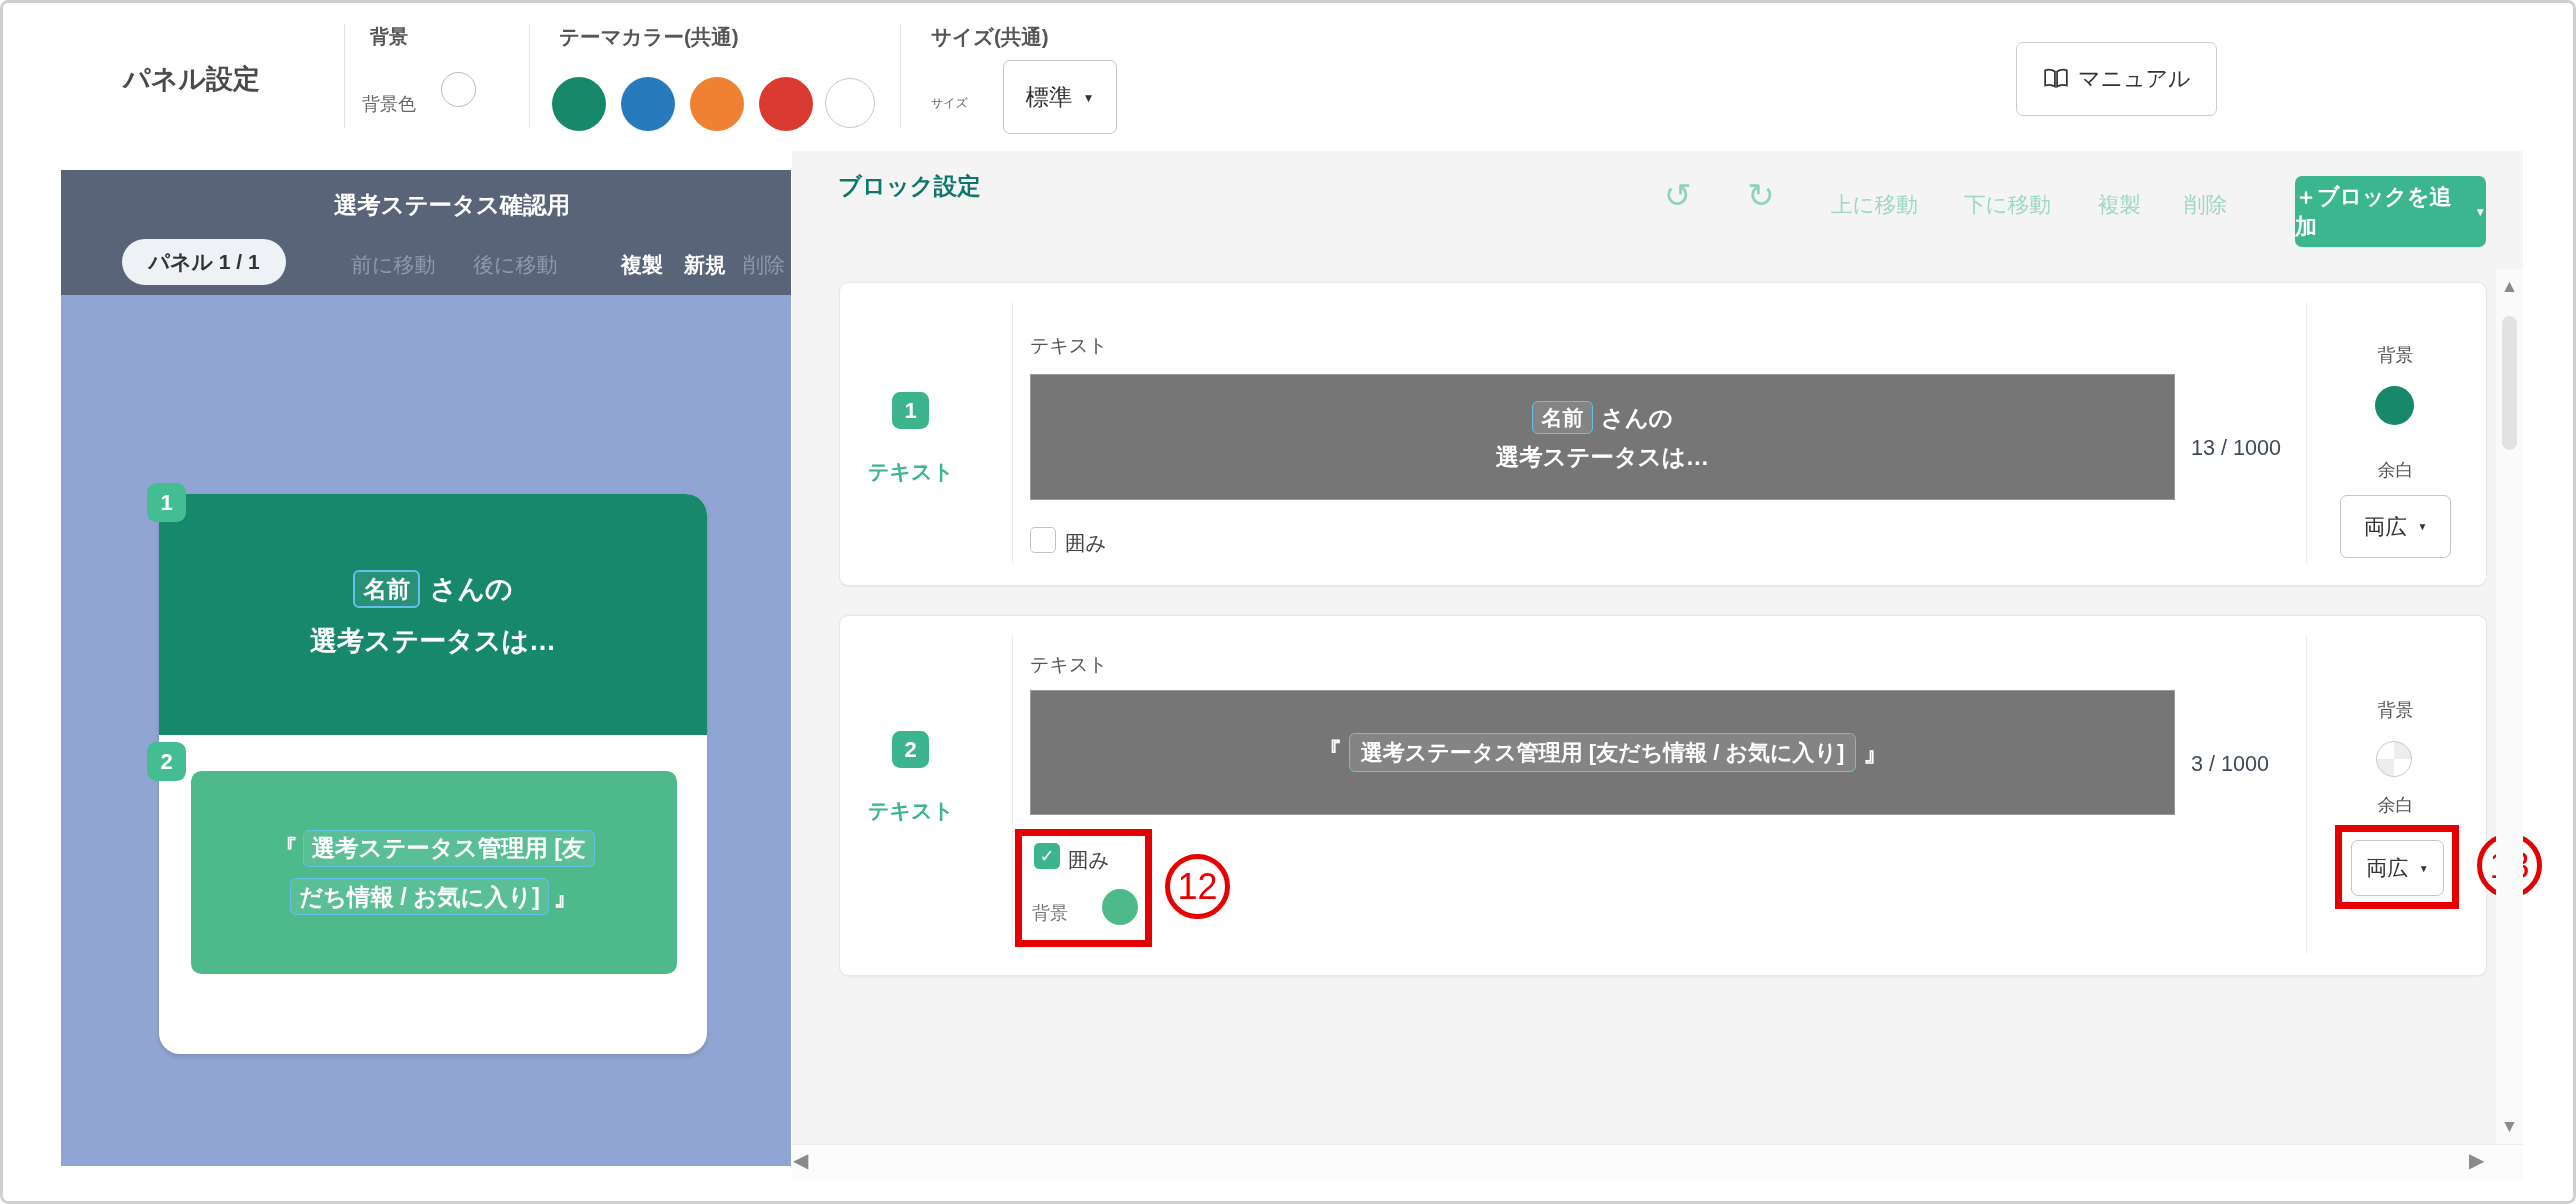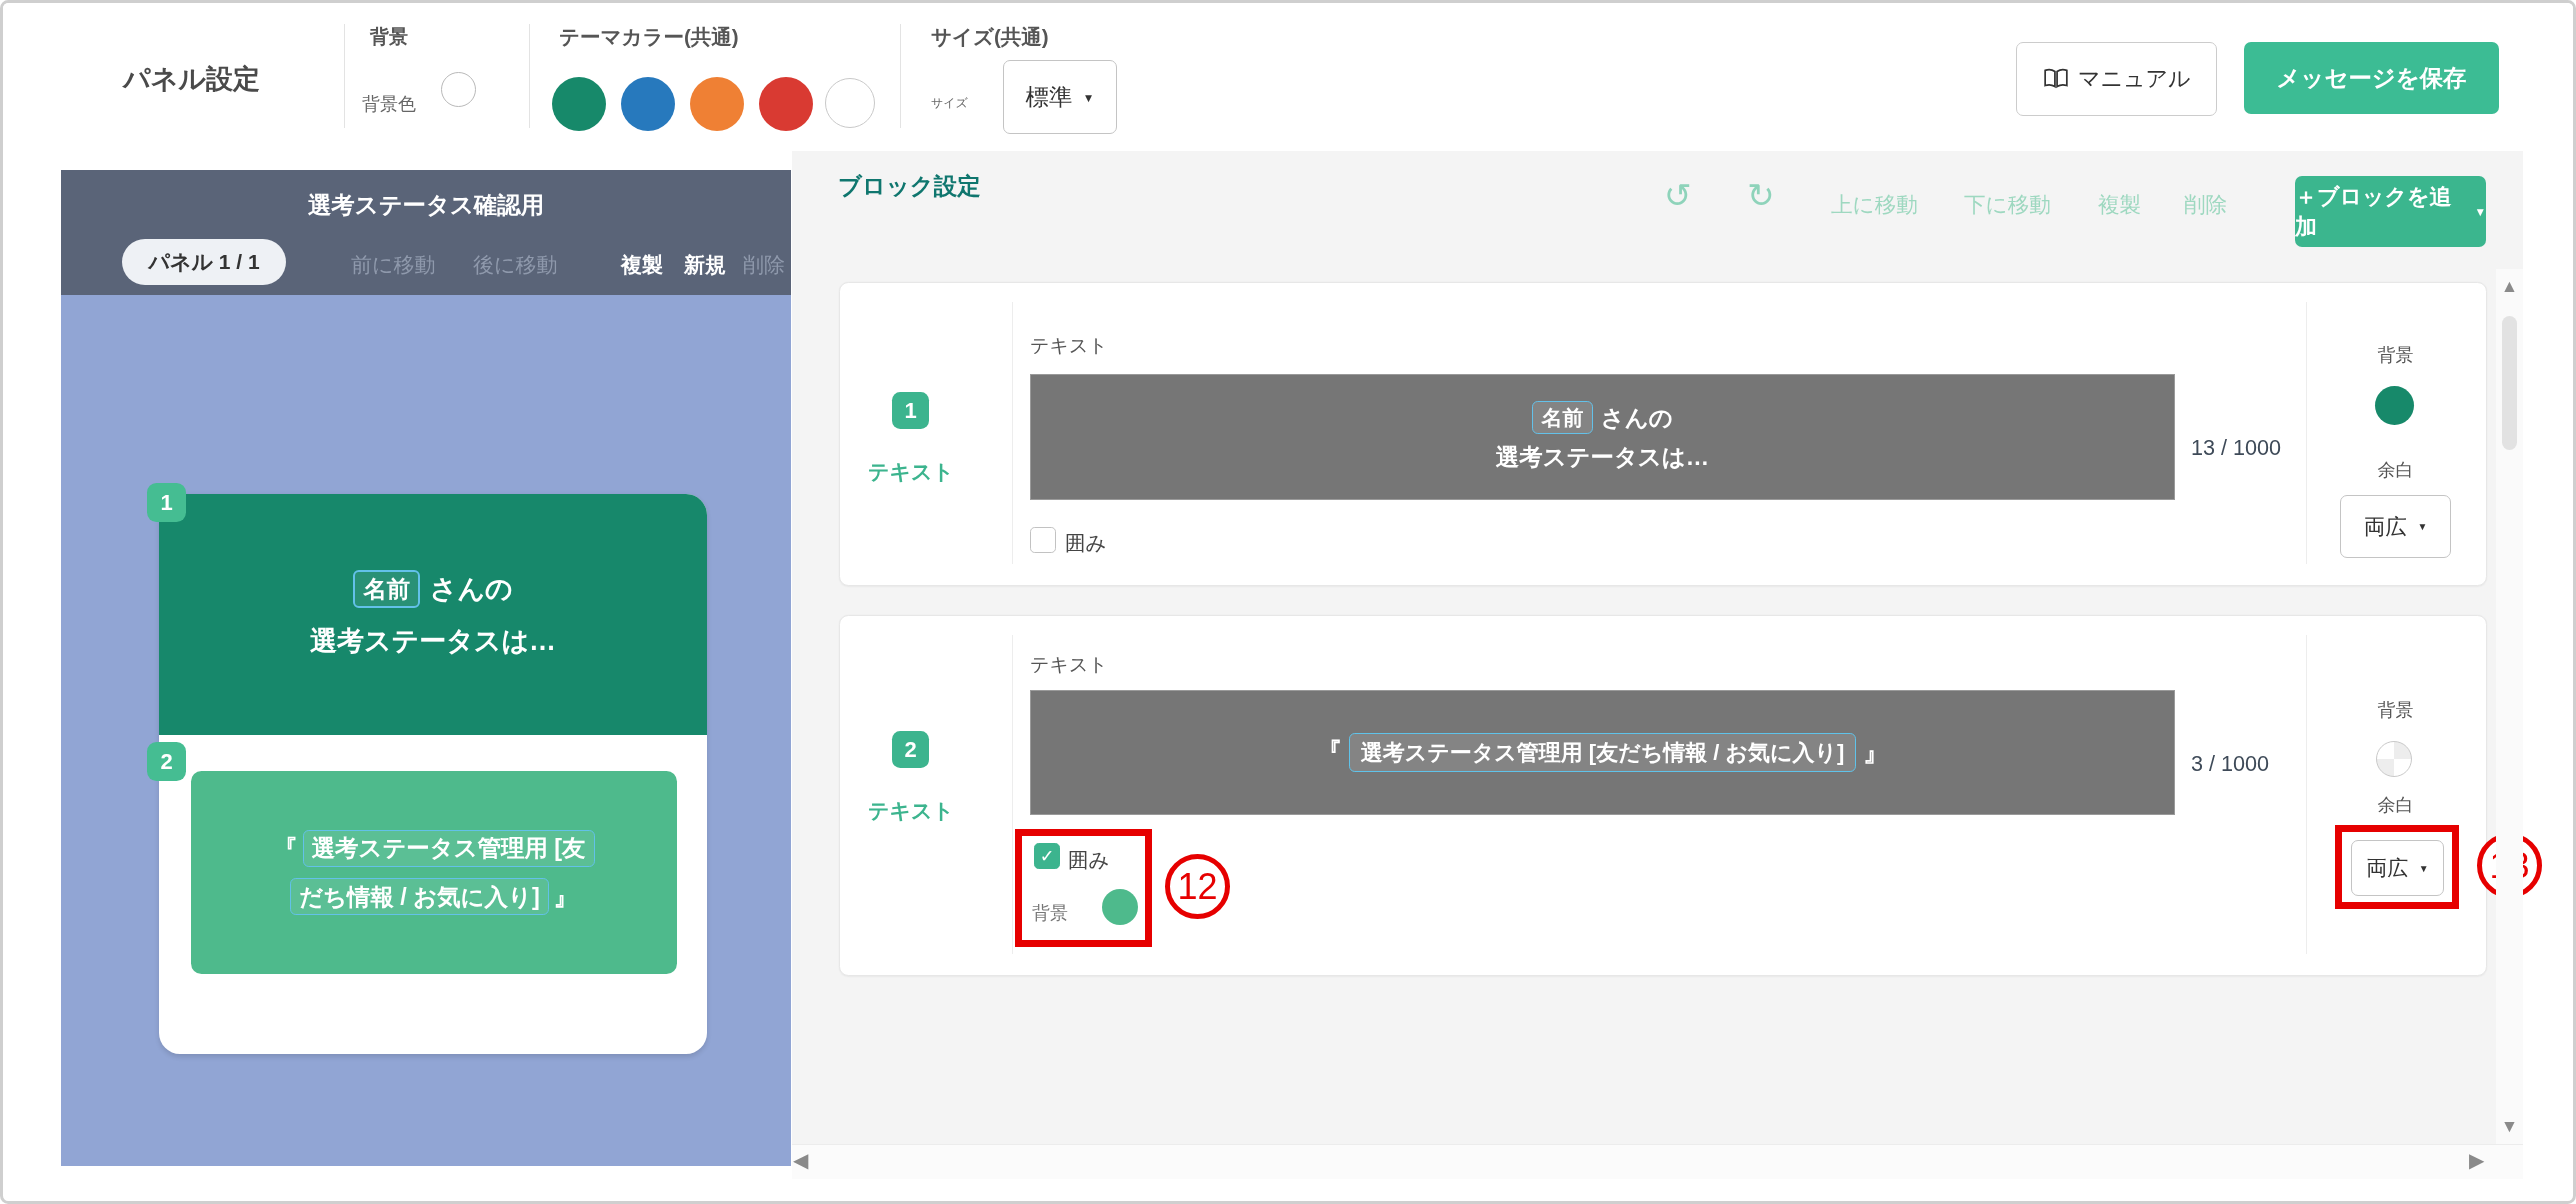--- a/index.html
+++ b/index.html
@@ -72,23 +72,20 @@
     </div>
 
     <div class="abs btn-outline" style="left:2013px;top:39px;width:199px;height:72px;font-size:22px;">
       <span style="display:inline-flex;">
         <svg width="26" height="22" viewBox="0 0 24 20">
             <path d="M2 2c3-1 6-1 9 1v14c-3-2-6-2-9-1zM22 2c-3-1-6-1-9 1v14c3-2 6-2 9-1z" fill="none" stroke="#333" stroke-width="1.6"></path>
           </svg>
       </span>
       <span>マニュアル</span>
     </div>
-    <div class="abs btn-green" style="left:2241px;top:39px;width:255px;height:72px;font-size:23.4px;background:#3cbc94;">
-      <span>メッセージを保存</span>
-    </div>
   </div>
 
   <div class="abs" style="left:789px;top:148px;width:1731px;height:993px;background:#f4f4f4;"></div>
 
   <div class="abs" style="left:835px;top:167px;font-size:23.4px;font-weight:bold;color:#0f766e;">ブロック設定</div>
 
   <div class="toolbar-item" style="left:1661px;top:173px;font-size:33px;color:#8ed3ba;">↺</div>
   <div class="toolbar-item" style="left:1744px;top:173px;font-size:33px;color:#8ed3ba;">↻</div>
   <div class="toolbar-item" style="left:1828px;top:187px;">上に移動</div>
   <div class="toolbar-item" style="left:1961px;top:187px;">下に移動</div>
@@ -164,21 +161,21 @@
   <div class="abs" style="left:2493px;top:266px;width:27px;height:875px;background:#fafafa;"></div>
   <div class="scroll-arrow" style="left:2493px;top:273px;width:27px;text-align:center;font-size:17.5px;">▲</div>
   <div class="abs" style="left:2499px;top:313px;width:15px;height:134px;background:#e2e2e2;border-radius:7.6px;"></div>
   <div class="scroll-arrow" style="left:2493px;top:1113px;width:27px;text-align:center;font-size:17.5px;">▼</div>
 
   <div class="abs" style="left:789px;top:1141px;width:1731px;height:34px;background:#fbfbfb;border-top:0.6px solid #ececec;"></div>
   <div class="scroll-arrow" style="left:790px;top:1145px;font-size:20px;">◀</div>
   <div class="scroll-arrow" style="left:2466px;top:1145px;font-size:20px;">▶</div>
 
   <div class="abs" style="left:58px;top:167px;width:730px;height:126px;background:var(--panel-header);"></div>
-  <div class="abs" style="left:58px;top:186px;width:730px;text-align:center;font-size:23.4px;font-weight:600;color:#fff;">選考ステータス確認用</div>
+  <div class="abs" style="left:58px;top:186px;width:730px;text-align:center;font-size:23.4px;font-weight:600;color:#fff;padding-left:26px;">選考ステータス確認用</div>
   <div class="abs flex" style="left:119px;top:236px;width:164px;height:46px;border-radius:26px;background:#eef1f5;font-size:21px;font-weight:bold;color:#333;">パネル 1 / 1</div>
   <div class="tab" style="left:330px;top:248px;margin-left:18px;">前に移動</div>
   <div class="tab" style="left:470px;top:248px;">後に移動</div>
   <div class="tab active" style="left:618px;top:248px;">複製</div>
   <div class="tab active" style="left:681px;top:248px;">新規</div>
   <div class="tab" style="left:740px;top:248px;">削除</div>
 
   <div class="abs" style="left:58px;top:292px;width:730px;height:871px;background:var(--panel-bg);"></div>
 
   <div class="abs" style="left:156px;top:491px;width:548px;height:560px;background:#fff;border-radius:21px;box-shadow:0 2.3px 5.8px rgba(0,0,0,.12);"></div>

